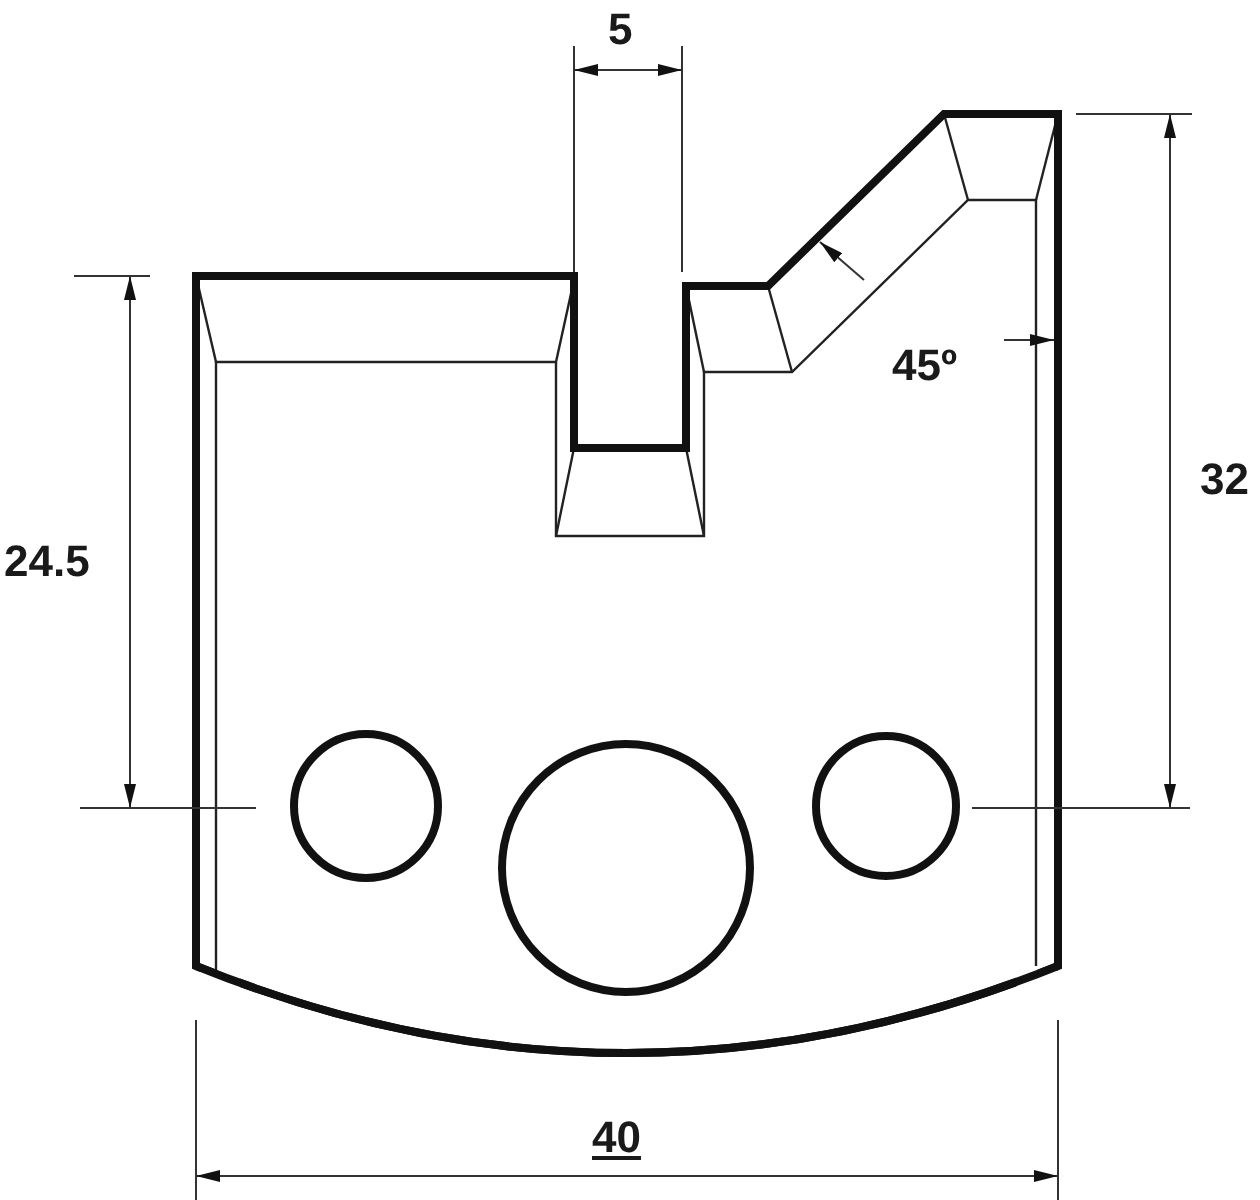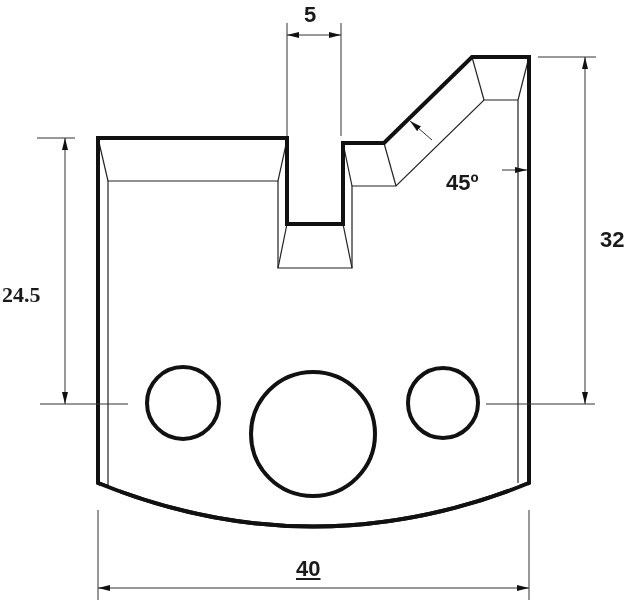--- a/index.html
+++ b/index.html
@@ -71,15 +71,15 @@
   </g>
 
   <g>
     <line class="dim" x1="432" y1="140" x2="410" y2="121" marker-end="url(#arr)"></line>
     <line class="dim" x1="502" y1="170" x2="527" y2="170" marker-end="url(#arr)"></line>
   </g>
 </svg>
 
 <div class="label" style="left:304px; top:4px;">5</div>
 <div class="label" style="left:446px; top:147px;margin-top:25px;">45º</div>
-<div class="label" style="left:2px; top:284px;font-family:Liberation Serif, serif;">24.5</div>
+<div class="label" style="left:2px; top:270px;">24.5</div>
 <div class="label" style="left:600px; top:229px;">32</div>
 <div class="label" style="left:296px; top:558px;text-decoration:underline;">40</div>
 
 </body></html>

